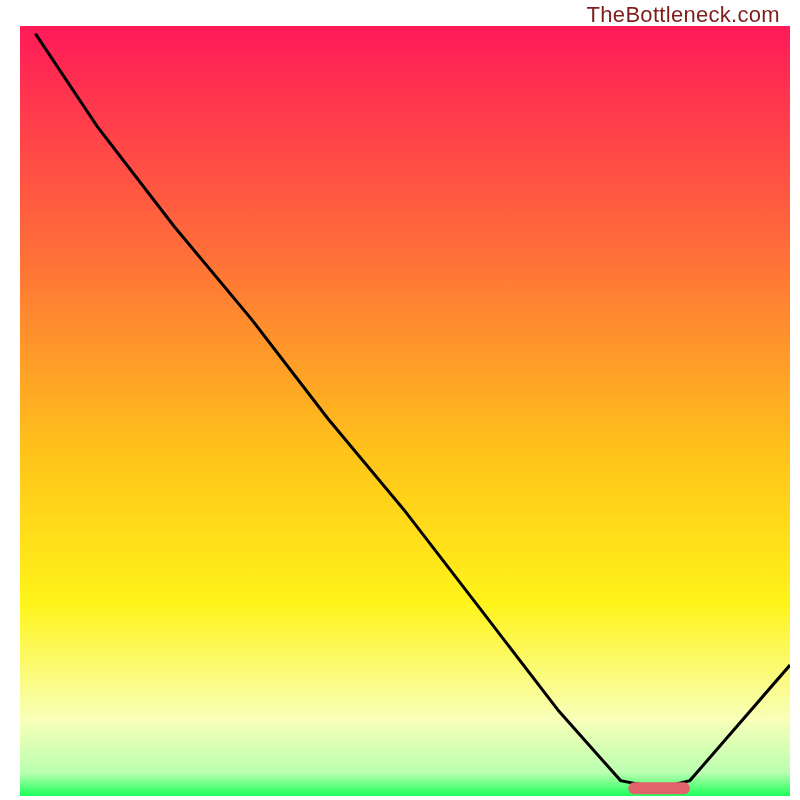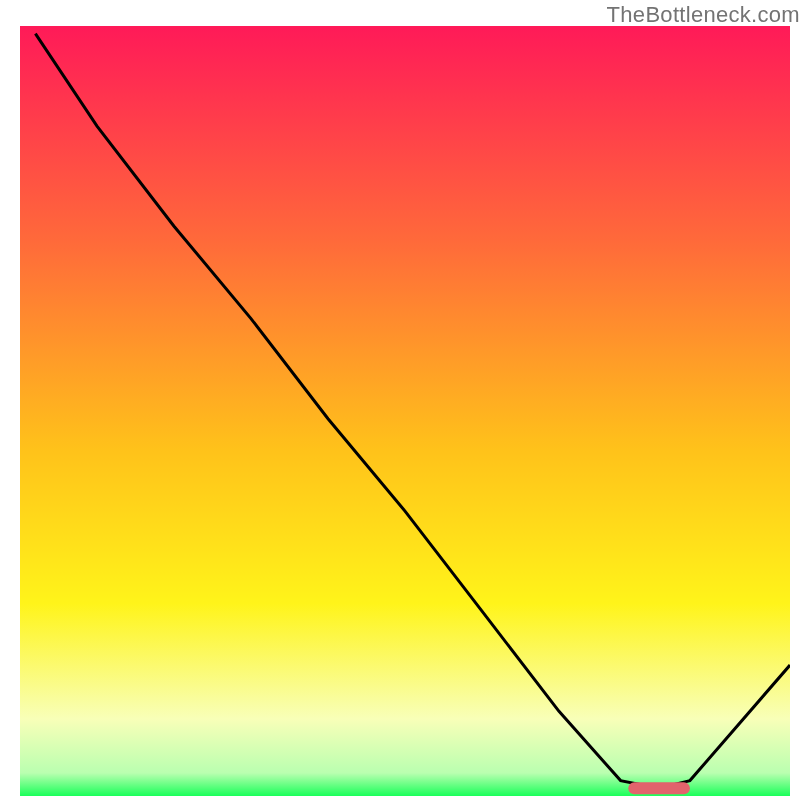--- a/index.html
+++ b/index.html
@@ -11,22 +11,22 @@
     font-family: Arial, Helvetica, sans-serif;
   }
   .container {
     position: relative;
     width: 800px;
     height: 800px;
   }
   .watermark {
     position: absolute;
     top: 2px;
-    right: 0;
-    color: #737373;
+    right: 20px;
+    color: #7f1d1d;
     font-size: 22px;
     font-weight: 500;
     letter-spacing: 0.3px;
     z-index: 10;
     margin-left: 33px;
   }
   .plot-frame {
     position: absolute;
     left: 20px;
     top: 26px;

